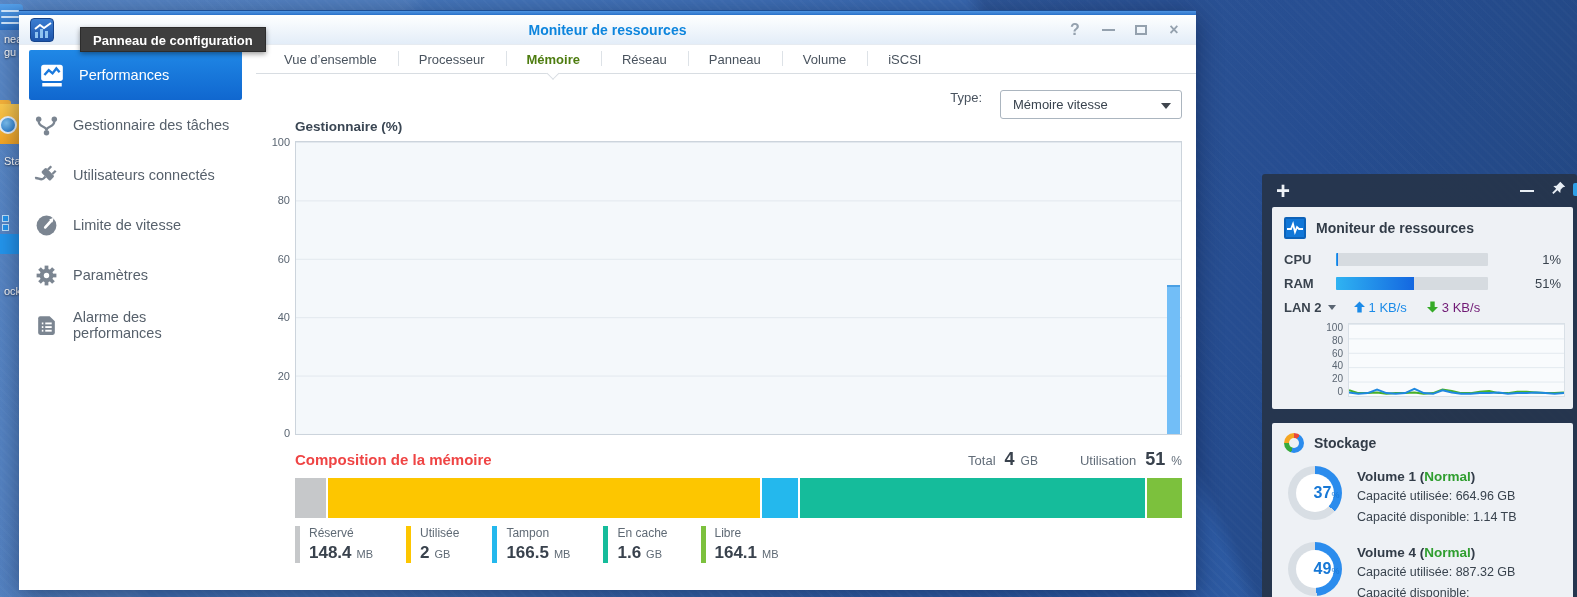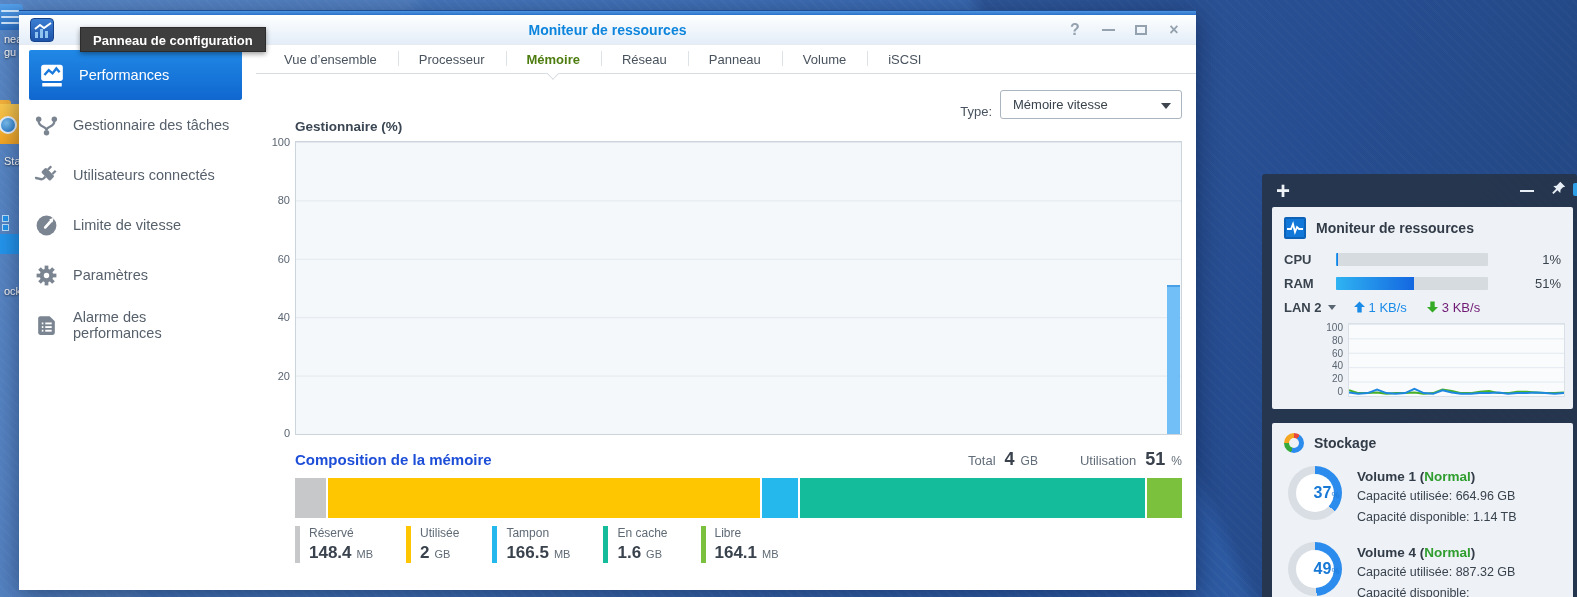--- a/index.html
+++ b/index.html
@@ -55,40 +55,40 @@
 
   
   .main { flex:1; position:relative; background:#fff; }
   .tabs { display:flex; align-items:stretch; height:29px; border-bottom:1px solid #d8dde2; padding-left:7px; }
   .tab { position:relative; display:flex; align-items:center; padding:0 21px; font-size:13px; color:#49535e; cursor:pointer; }
   .tab + .tab::before { content:""; position:absolute; left:0; top:6px; bottom:7px; width:1px; background:#dde2e7; }
   .tab.active { color:#4d7c0f; font-weight:bold; }
   .tab.active::after { content:""; position:absolute; left:50%; bottom:-5px; width:8px; height:8px; background:#fff;
                        transform:translateX(-50%) rotate(45deg); border-right:1px solid #d8dde2; border-bottom:1px solid #d8dde2; }
 
-  .type-row { position:absolute; top:45px; right:14px; display:flex; align-items:flex-end; gap:8px; }
+  .type-row { position:absolute; top:45px; right:14px; display:flex; align-items:flex-start; gap:18px; }
   .type-label { font-size:13px; color:#49535f; }
   .type-select { position:relative; width:182px; height:29px; background:#fff; border:1px solid #abb5bf;
                  border-radius:3px; display:flex; align-items:center; padding:0 12px; font-size:13px; color:#39434e; cursor:pointer; }
   .type-select .arr { position:absolute; right:10px; top:12px; width:0; height:0;
                       border-left:5px solid transparent; border-right:5px solid transparent; border-top:6px solid #3f454d; }
 
   .chart-title { position:absolute; left:39px; top:74px; font-size:13.5px; font-weight:bold; color:#3a4653; }
   .plot { position:absolute; left:39px; top:96px; width:887px; height:294px; background:#f4f8fb;
           border:1px solid #ccd4dc;
           background-image:linear-gradient(#e2e8ee 1px, transparent 1px);
           background-size:100% 20%; }
   .ytick { position:absolute; right:calc(100% + 6px); width:30px; text-align:right; font-size:11px; color:#5a6572; }
   .ytick:nth-child(1){ top:-6px; } .ytick:nth-child(2){ top:calc(20% - 6px); }
   .ytick:nth-child(3){ top:calc(40% - 6px); } .ytick:nth-child(4){ top:calc(60% - 6px); }
   .ytick:nth-child(5){ top:calc(80% - 6px); } .ytick:nth-child(6){ top:calc(100% - 7px); }
   .mem-bar { position:absolute; right:1px; bottom:0; width:13px; }
 
   .comp-head { position:absolute; left:39px; top:404px; width:887px; display:flex; align-items:baseline; }
-  .comp-title { font-size:15px; font-weight:bold; color:#1d4ed8; flex:1; }
+  .comp-title { font-size:15px; font-weight:bold; color:#ef4444; flex:1; }
   .stat-lbl { font-size:13px; color:#626d79; margin-right:9px; }
   .stat-val { font-size:18px; font-weight:bold; color:#39424d; margin-right:6px; }
   .stat-unit { font-size:12px; color:#626d79; }
   .stat-gap { width:42px; }
 
   .comp-bar { position:absolute; left:39px; top:433px; width:887px; height:40px; display:flex; gap:2px; }
   .comp-bar .seg { height:100%; }
 
   .legend { position:absolute; left:39px; top:481px; display:flex; }
   .leg-item { display:flex; margin-right:33px; }

